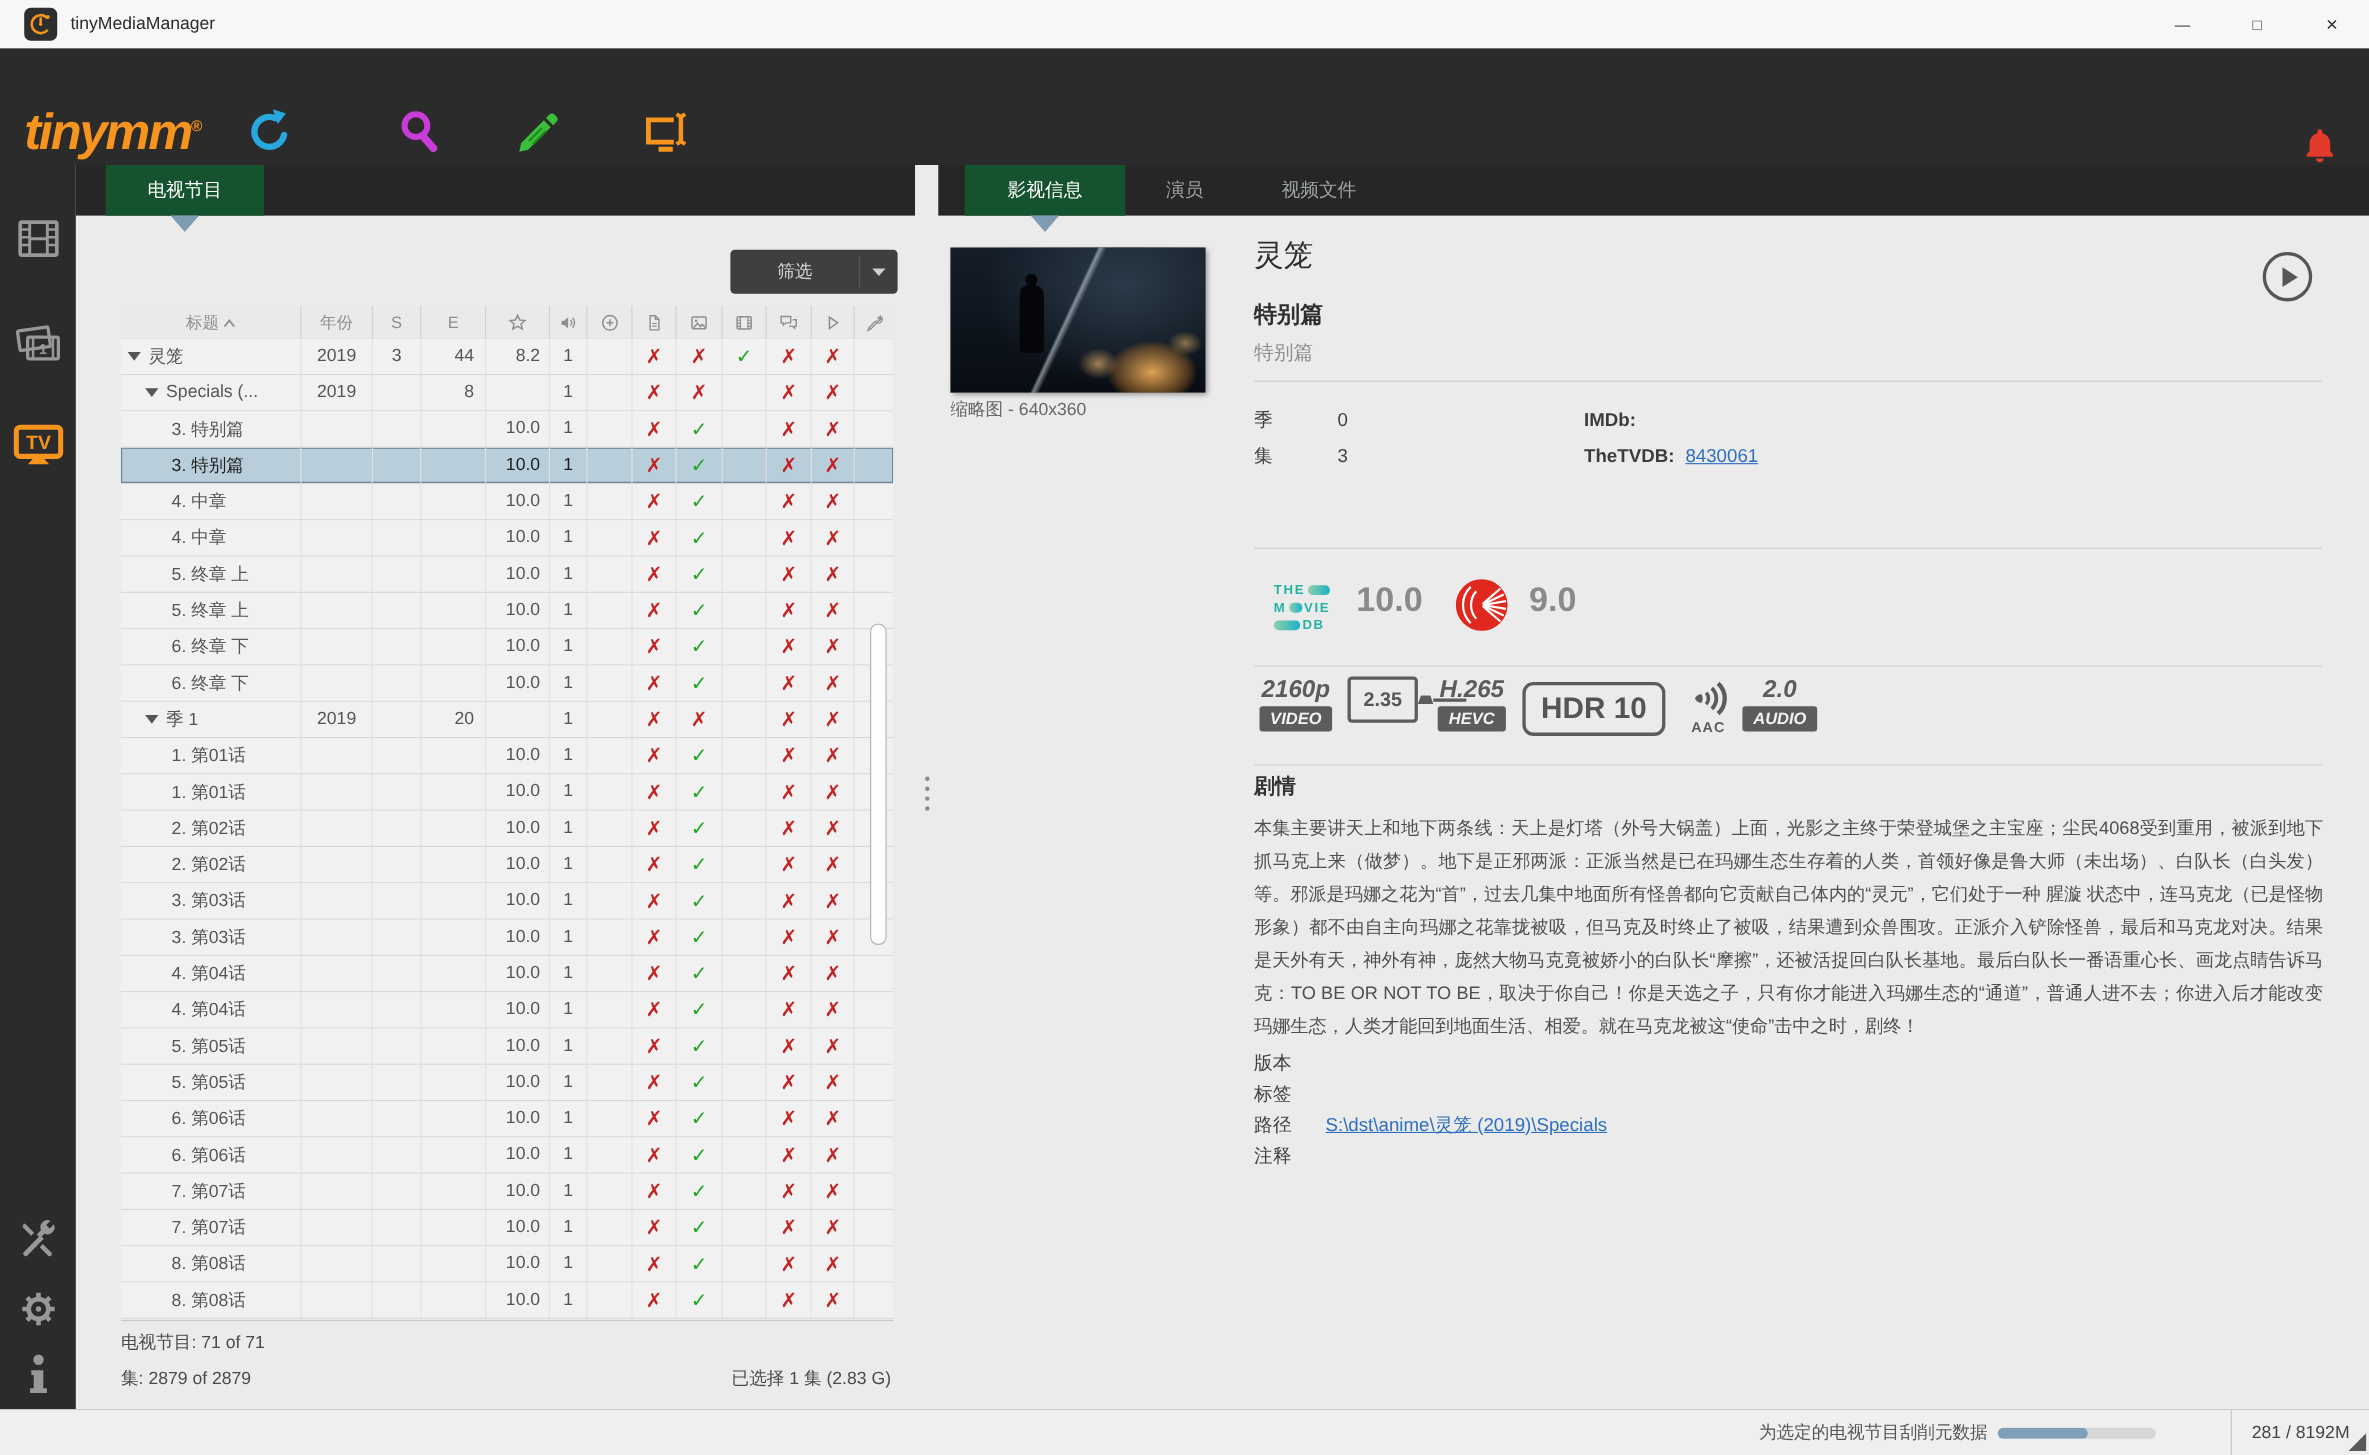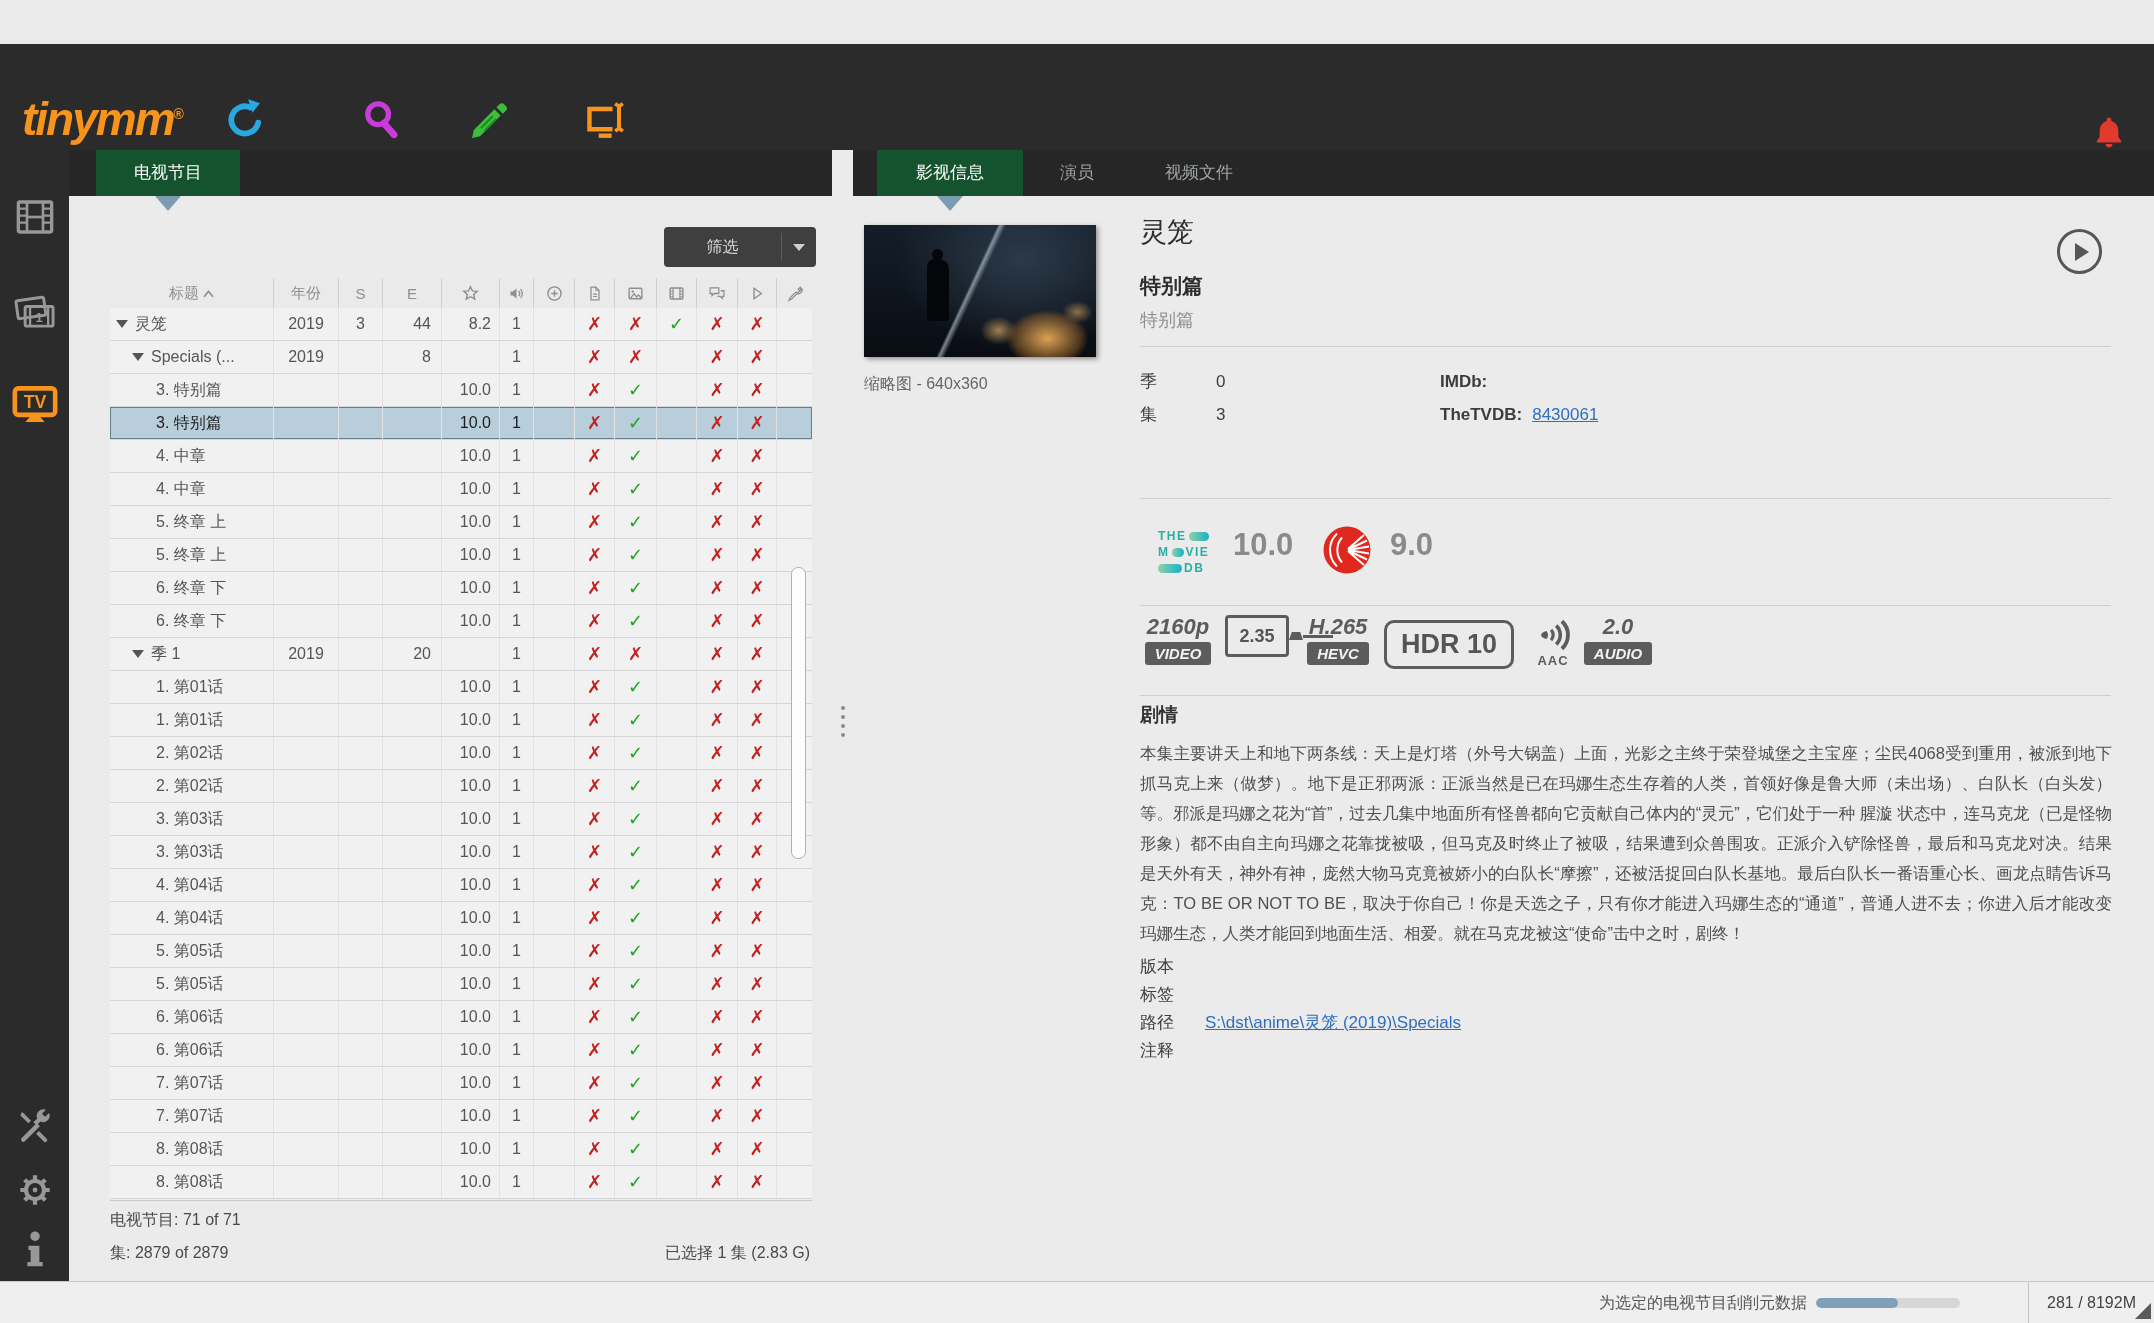--- a/index.html
+++ b/index.html
@@ -88,21 +88,21 @@
   #thumb{left:11px;top:75px;width:232px;height:132px;box-shadow:2px 2px 5px rgba(0,0,0,.4);
     background:
       radial-gradient(55px 38px at 79% 86%, rgba(255,186,92,.85), rgba(224,140,44,.3) 60%, transparent 75%),
       radial-gradient(26px 20px at 58% 80%, rgba(255,196,110,.6), transparent 70%),
       radial-gradient(22px 16px at 92% 66%, rgba(255,196,110,.5), transparent 70%),
       linear-gradient(115deg, transparent 45.5%, rgba(215,228,238,.55) 46.5%, transparent 48.5%),
       radial-gradient(150px 110px at 68% 25%, #2b3a49, transparent 85%),
       linear-gradient(180deg,#141d28,#090d13);}
   #thumb .figure{position:absolute;left:27%;top:26%;width:22px;height:62px;background:#04060a;border-radius:8px 10px 4px 4px;}
   #thumb .figure::before{content:"";position:absolute;left:5px;top:-10px;width:11px;height:11px;border-radius:50%;background:#04060a;}
-  #thumb-caption{left:11px;top:224px;font-size:16px;color:#666;}
+  #thumb-caption{left:11px;top:212px;font-size:16px;color:#666;}
   #play-btn{left:1204px;top:79px;width:45px;height:45px;border:3px solid #565656;border-radius:50%;box-sizing:border-box;display:flex;align-items:center;justify-content:center;}
   #play-btn .tri{width:0;height:0;border-top:9px solid transparent;border-bottom:9px solid transparent;border-left:14px solid #565656;margin-left:4px;}
 
   #ep-show-title{left:287px;top:64px;font-size:27px;color:#2e2e2e;}
   #ep-title{left:287px;top:122px;font-size:21px;font-weight:bold;color:#2e2e2e;}
   #ep-orig-title{left:287px;top:158px;font-size:18px;color:#8f8f8f;}
   .rdivider{left:287px;width:971px;height:1px;background:#cfcfcf;}
 
   .drow{left:287px;width:980px;height:33px;display:flex;align-items:center;font-size:17px;color:#3f3f3f;}
   .dlabel{width:76px;flex:none;}
@@ -143,20 +143,34 @@
   #progress{left:1816px;top:16px;width:144px;height:10px;background:#d7d7d7;border-radius:5px;overflow:hidden;}
   #progress-fill{height:100%;background:#7fa0b8;border-radius:5px;}
   #memory{left:2028px;top:0;width:126px;height:42px;border-left:1px solid #c4c4c4;box-sizing:border-box;display:flex;align-items:center;justify-content:center;font-size:16px;color:#444;}
   #grip{right:3px;top:1303px;width:0;height:0;border-bottom:16px solid #5a5a5a;border-left:16px solid transparent;}
 </style>
 </head>
 <body>
 
 <div id="stage">
 
+  <div id="titlebar" class="abs">
+    <div id="appicon" class="abs">
+      <svg width="24" height="24" viewBox="0 0 24 24">
+          <circle cx="12" cy="12" r="8.2" fill="none" stroke="#f7941e" stroke-width="2.4" stroke-dasharray="40 11" transform="rotate(40 12 12)"></circle>
+          <path d="M12 12V6.8" stroke="#f7941e" stroke-width="2.4" stroke-linecap="round"></path>
+          <circle cx="12" cy="12" r="1.4" fill="#f7941e"></circle>
+          <circle cx="18.6" cy="5.4" r="1.7" fill="#f7941e"></circle>
+        </svg>
+    </div>
+    <div id="wintitle" class="abs">tinyMediaManager</div>
+    <div id="btn-min" class="abs winbtn">—</div>
+    <div id="btn-max" class="abs winbtn">□</div>
+    <div id="btn-close" class="abs winbtn">✕</div>
+  </div>
 
   <div id="toolbar" class="abs">
     <div id="logo" class="abs"><span>tinymm</span><sup>®</sup></div>
     <div id="version" class="abs">5.2.2</div>
 
     <div class="abs tb-action" style="left:175px;width:140px;">
       <div class="tb-icon">
         <svg width="46" height="46" viewBox="0 0 24 24">
             <path d="M18.9 13.4A7.1 7.1 0 1 1 14.9 5.5" fill="none" stroke="#29a8e0" stroke-width="3" stroke-linecap="round"></path>
             <path d="M13.6 1.2l6.2 2-3.9 5z" fill="#29a8e0"></path>

